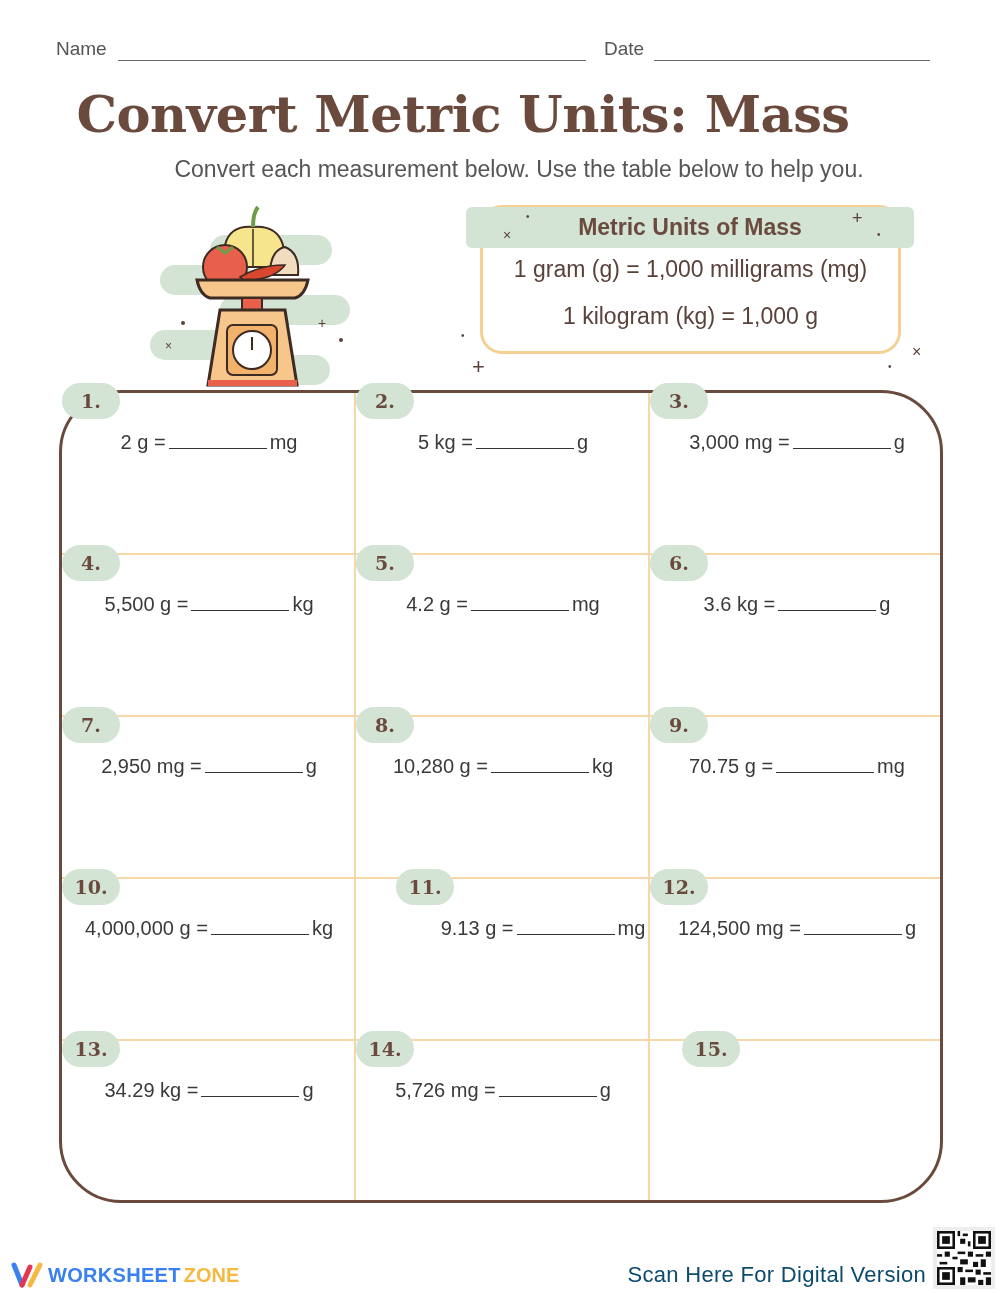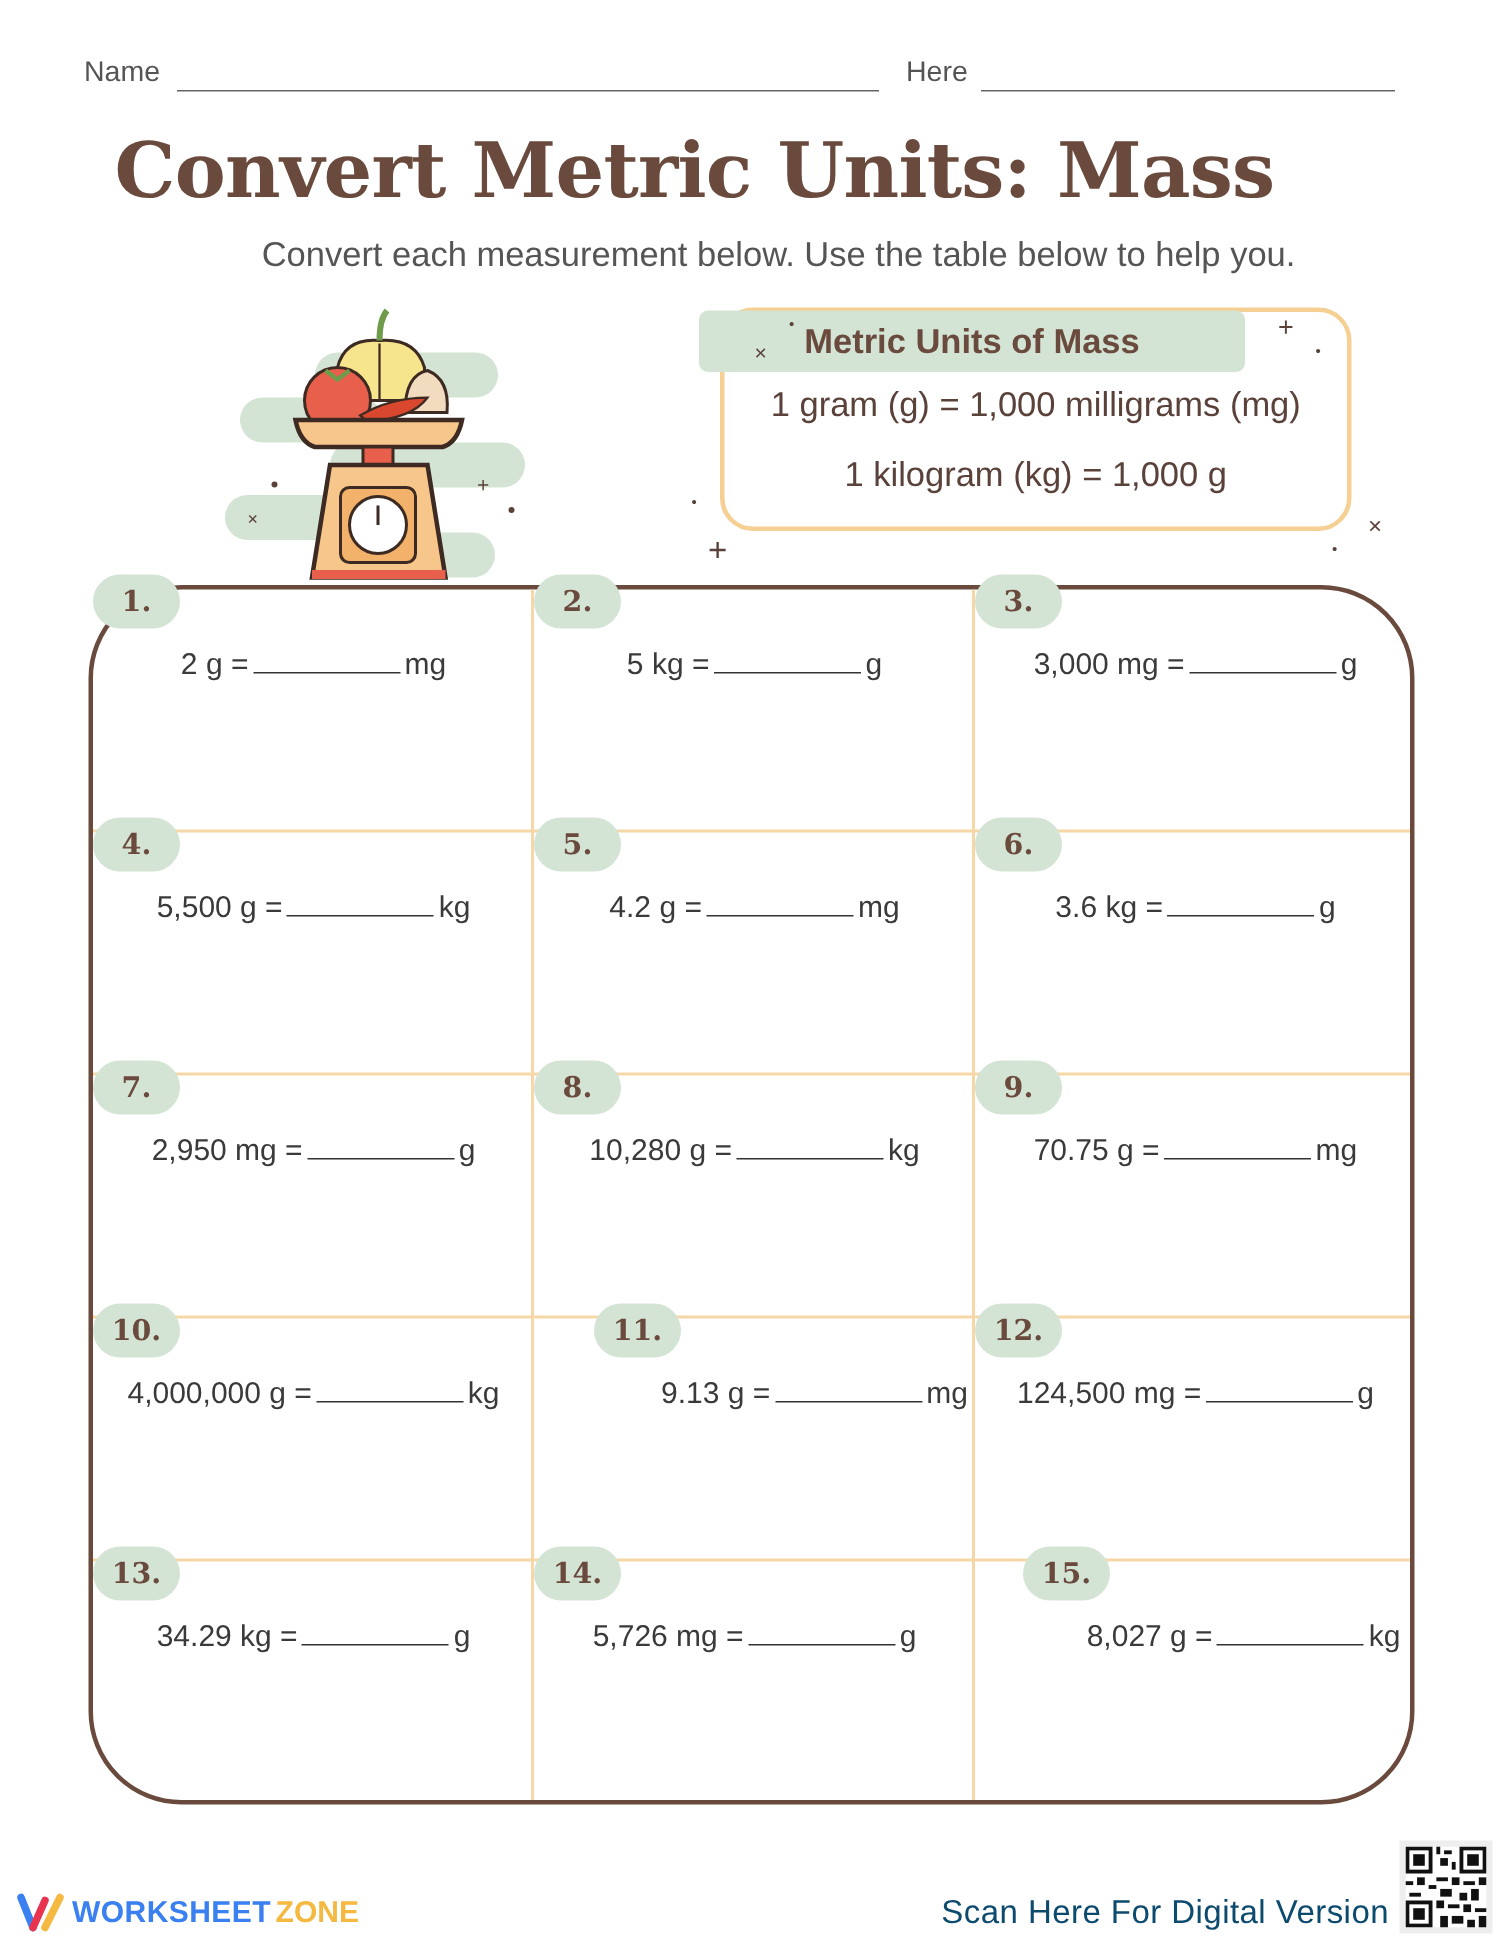--- a/index.html
+++ b/index.html
@@ -15,21 +15,21 @@
     color: #6b4a3e; letter-spacing: -0.5px; }
   .subtitle { position: absolute; top: 156px; left: 0; width: 1000px; text-align: center;
     font-size: 23px; color: #555; margin-left: 19px; }
 
   
   .illus { position: absolute; left: 145px; top: 195px; width: 215px; height: 200px; }
 
   
   .ref { position: absolute; left: 480px; top: 205px; width: 421px; height: 149px;
     border: 3px solid #f6cf93; border-radius: 22px; background: #fff; }
-  .ref-head { position: absolute; left: 466px; top: 207px; width: 364px; height: 41px;
+  .ref-head { position: absolute; left: 466px; top: 207px; width: 448px; height: 41px;
     background: #d3e3d4; border-radius: 6px; text-align: center; line-height: 41px;
     font-size: 23px; font-weight: bold; color: #6b4a3e; }
   .ref-line { position: absolute; left: 480px; width: 421px; text-align: center; font-size: 23px; color: #5a423a; }
   .deco { position: absolute; color: #5a423a; font-size: 14px; line-height: 1; }
 
   
   .grid { position: absolute; left: 59px; top: 390px; width: 884px; height: 813px;
     border: 3px solid #6b4a3e; border-radius: 62px 62px 62px 62px; background: #fff; overflow: hidden; }
   .vline { position: absolute; top: 0; bottom: 0; width: 2px; background: #f6d8a8; }
   .hline { position: absolute; left: 0; right: 0; height: 2px; background: #f6d8a8; }
@@ -45,21 +45,21 @@
   .logo-z { font-weight: bold; font-size: 20px; color: #f5b942; margin-left: 3px; }
   .scan { position: absolute; right: 74px; top: 1262px; font-size: 22px; color: #0c4a6e; letter-spacing: 0.3px; }
   .qr { position: absolute; left: 933px; top: 1227px; width: 62px; height: 62px; background: #eee; padding: 4px; }
 </style>
 </head>
 <body>
 
 <div class="name-date">
   <span class="lbl" style="left:0">Name</span>
   <div class="line" style="left:62px;width:468px"></div>
-  <span class="lbl" style="left:548px">Here</span>
+  <span class="lbl" style="left:548px">Date</span>
   <div class="line" style="left:598px;width:276px"></div>
 </div>
 
 <div class="title">Convert Metric Units: Mass</div>
 <div class="subtitle">Convert each measurement below. Use the table below to help you.</div>
 
 <div class="illus">
   <svg width="215" height="200" viewBox="0 0 215 200">
 
     <rect x="65" y="40" width="122" height="30" rx="15" fill="#d3e3d4"></rect>
@@ -169,21 +169,20 @@
     <div class="cell" style="left: 62px; top: 1041px;">
       <div class="badge" style="left:0;top:-10px">13.</div>
       <div class="problem"><span>34.29 kg =</span><span class="blank"></span><span>g</span></div>
     </div>
     <div class="cell" style="left: 356px; top: 1041px;">
       <div class="badge" style="left:0;top:-10px">14.</div>
       <div class="problem"><span>5,726 mg =</span><span class="blank"></span><span>g</span></div>
     </div>
     <div class="cell" style="left: 682px; top: 1041px;">
       <div class="badge" style="left:0;top:-10px">15.</div>
-      <div class="problem"><span>8,027 g =</span><span class="blank"></span><span>kg</span></div>
     </div>
   </div>
 
 <div class="footer-logo">
   <svg width="38" height="28" viewBox="0 0 38 28">
     <line x1="4" y1="4" x2="12" y2="24" stroke="#3a80f0" stroke-width="5" stroke-linecap="round"></line>
     <line x1="12" y1="24" x2="20" y2="6" stroke="#e8344e" stroke-width="5" stroke-linecap="round"></line>
     <line x1="20" y1="24" x2="30" y2="4" stroke="#f5b942" stroke-width="5" stroke-linecap="round"></line>
   </svg>
   <span class="logo-w">WORKSHEET</span>

